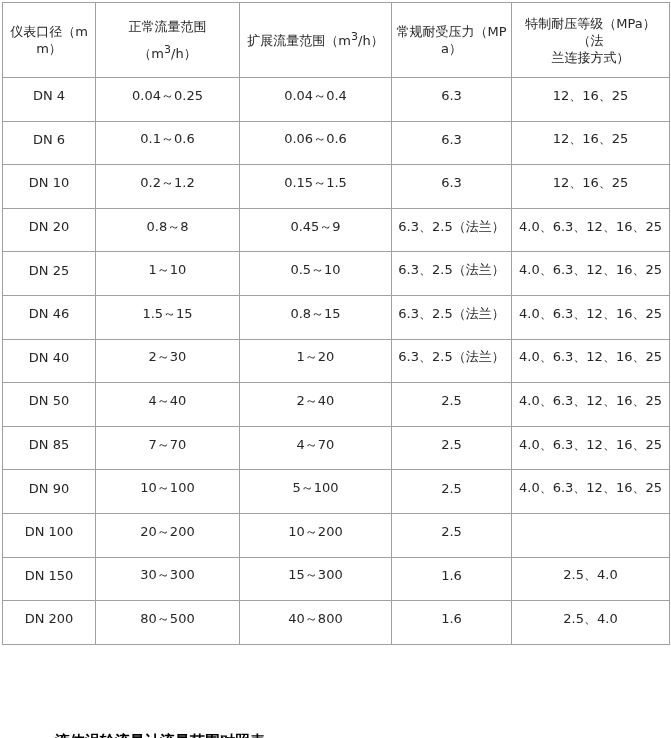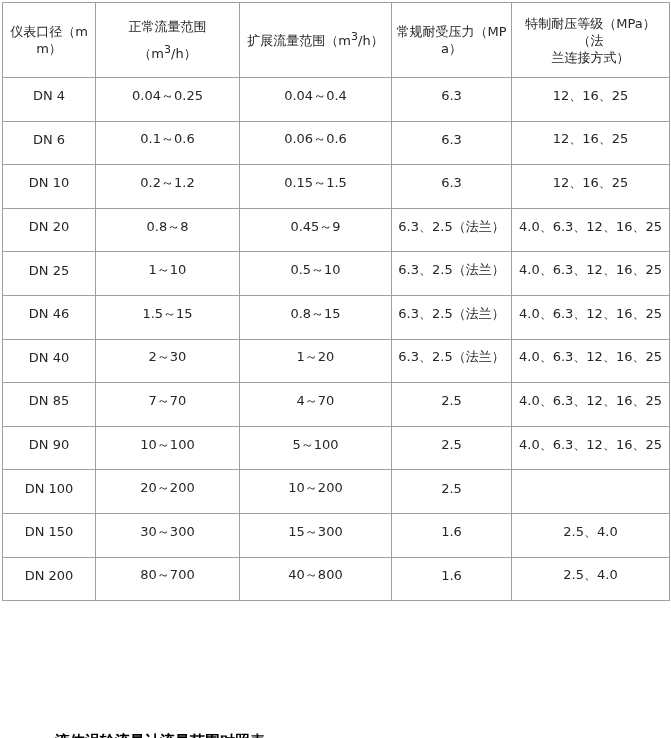--- a/index.html
+++ b/index.html
@@ -127,20 +127,27 @@
         <td>4.0、6.3、12、16、25</td>
       </tr>
       <tr>
         <td>DN 40</td>
         <td>2～30</td>
         <td>1～20</td>
         <td>6.3、2.5（法兰）</td>
         <td>4.0、6.3、12、16、25</td>
       </tr>
       <tr>
+        <td>DN 50</td>
+        <td>4～40</td>
+        <td>2～40</td>
+        <td>2.5</td>
+        <td>4.0、6.3、12、16、25</td>
+      </tr>
+      <tr>
         <td>DN 85</td>
         <td>7～70</td>
         <td>4～70</td>
         <td>2.5</td>
         <td>4.0、6.3、12、16、25</td>
       </tr>
       <tr>
         <td>DN 90</td>
         <td>10～100</td>
         <td>5～100</td>
@@ -156,21 +163,21 @@
       </tr>
       <tr>
         <td>DN 150</td>
         <td>30～300</td>
         <td>15～300</td>
         <td>1.6</td>
         <td>2.5、4.0</td>
       </tr>
       <tr>
         <td>DN 200</td>
-        <td>80～700</td>
+        <td>80～500</td>
         <td>40～800</td>
         <td>1.6</td>
         <td>2.5、4.0</td>
       </tr>
     </tbody>
 </table>
 
 <div class="clipped-caption">液体涡轮流量计流量范围对照表</div>
 
 </body></html>

